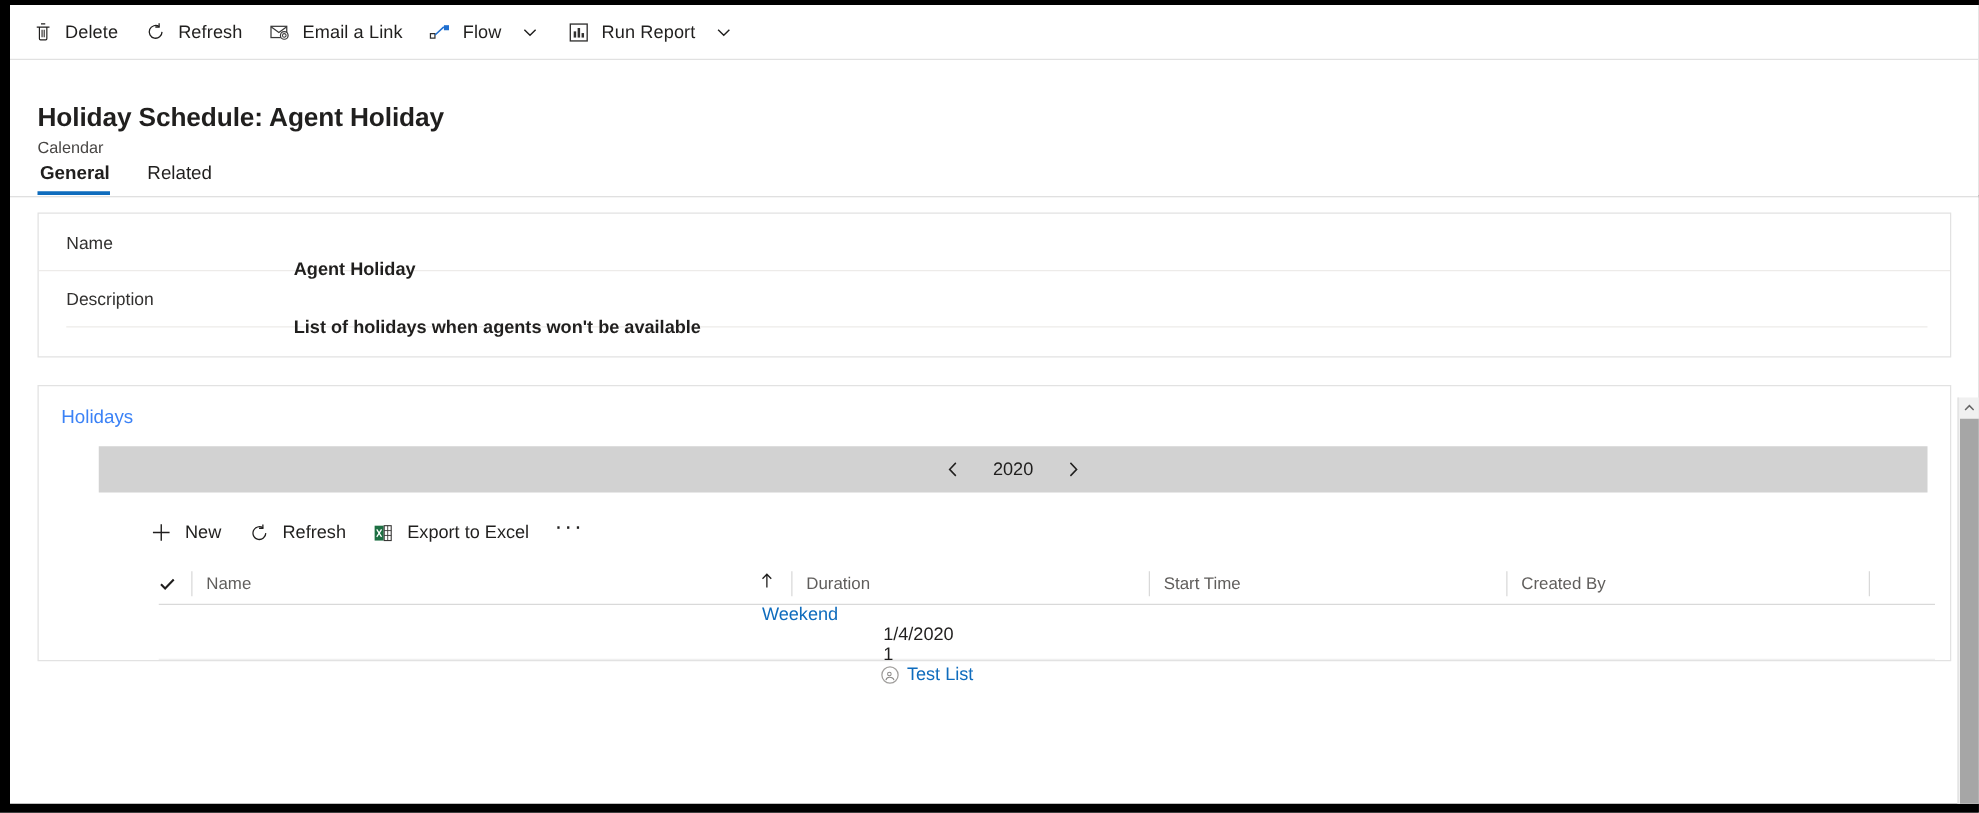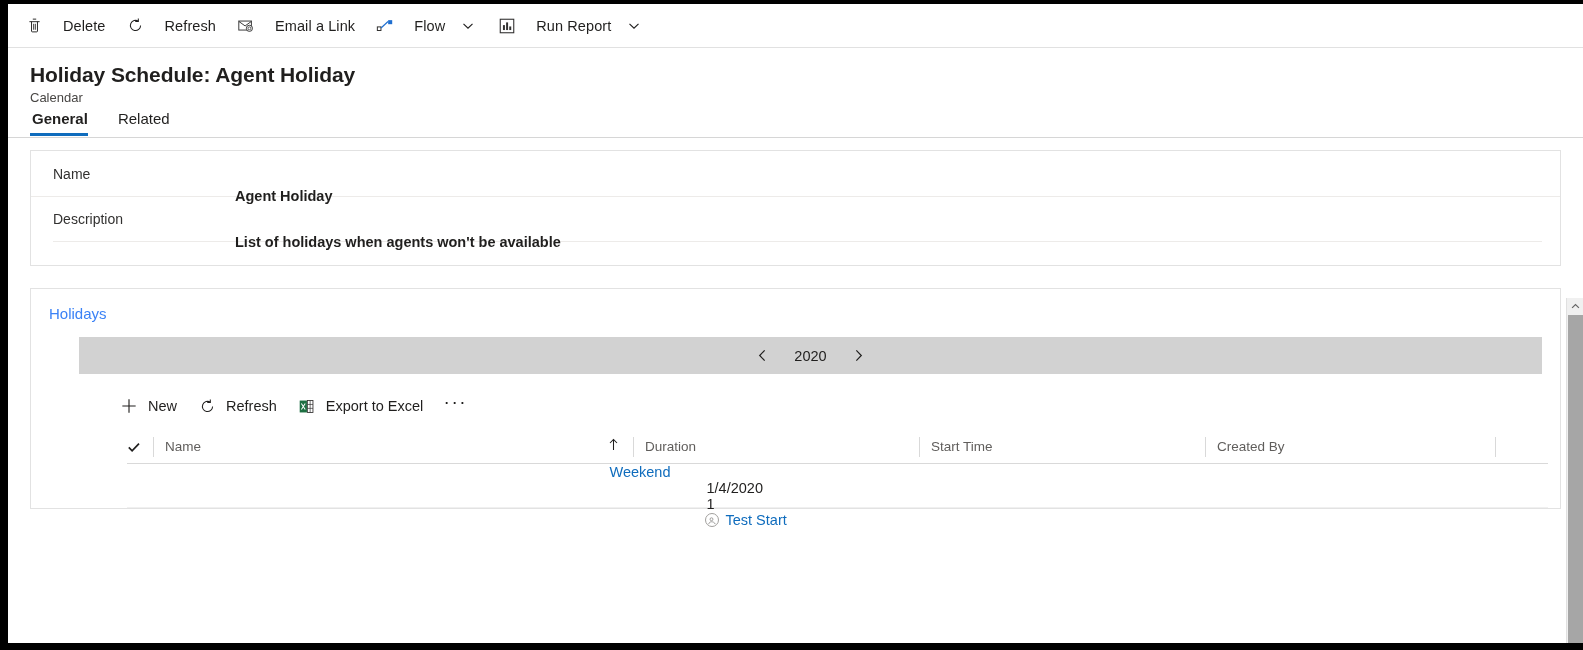--- a/index.html
+++ b/index.html
@@ -32,21 +32,20 @@
     align-items: center;
     padding-left: 6px;
   }
   .cmd-btn {
     display: flex;
     align-items: center;
     height: 40px;
     padding: 0 10px;
     cursor: pointer;
     user-select: none;
-    gap: 11px;
   }
   .cmd-icon {
     width: 20px; height: 20px;
     display: flex; align-items: center; justify-content: center;
     margin-right: 8px;
     flex: none;
   }
   .cmd-label {
     font-size: 14.5px;
     color: #201f1e;
@@ -64,20 +63,21 @@
   #page-header {
     padding: 14px 0 0 22px;
     background: #ffffff;
   }
   #page-title {
     font-size: 21px;
     font-weight: bold;
     color: #201f1e;
     letter-spacing: -0.1px;
     line-height: 26px;
+    margin-top: 20px;
   }
   #page-subtitle {
     font-size: 13px;
     color: #484644;
     margin-top: 1px;
     line-height: 17px;
   }
 
   
   #tab-strip {
@@ -489,21 +489,21 @@
           </div>
           <div class="gr-cell col-start">1/4/2020</div>
           <div class="gr-cell col-dur">1</div>
           <div class="gr-cell col-by owner-cell">
             <span class="avatar-dot">
               <svg width="9" height="9" viewBox="0 0 10 10">
                 <circle cx="5" cy="3.6" r="1.6" fill="none" stroke="#8a8886" stroke-width=".9"></circle>
                 <path d="M1.9 9c.5-1.9 1.7-2.6 3.1-2.6S8.6 7.1 9.1 9" fill="none" stroke="#8a8886" stroke-width=".9"></path>
               </svg>
             </span>
-            <span class="link">Test Start</span>
+            <span class="link">Test List</span>
           </div>
         </div>
 
       </div>
     </div>
 
     <div id="scrollbar">
       <div id="sb-up">
         <svg width="9" height="9" viewBox="0 0 10 10">
           <path d="M1.2 6.6L5 2.8l3.8 3.8" fill="none" stroke="#666666" stroke-width="1.3"></path>

